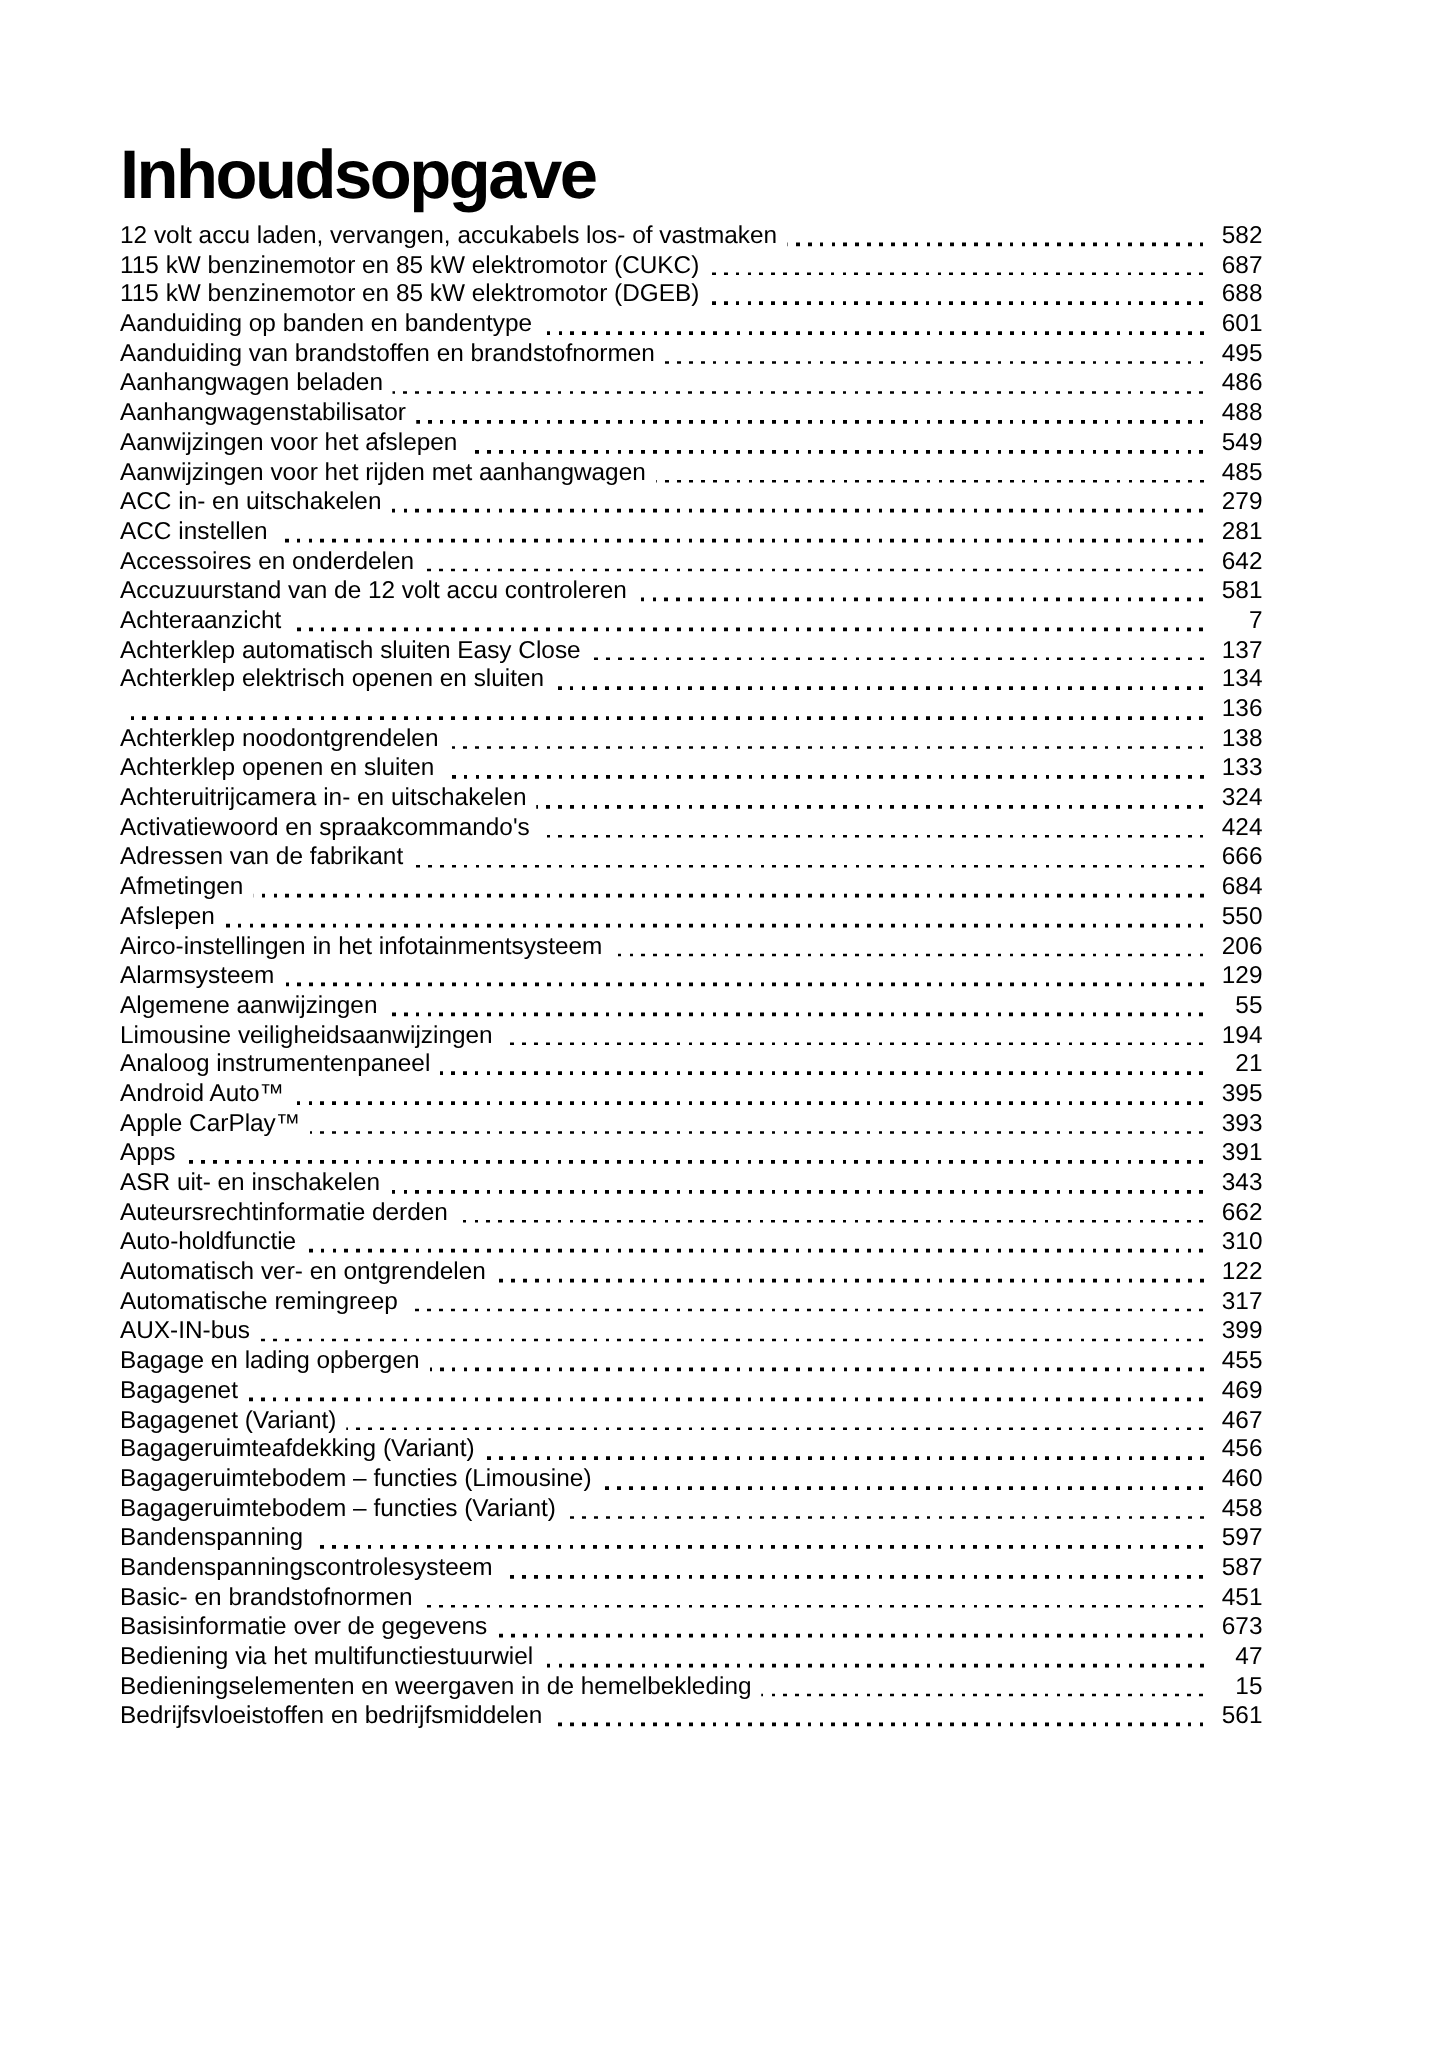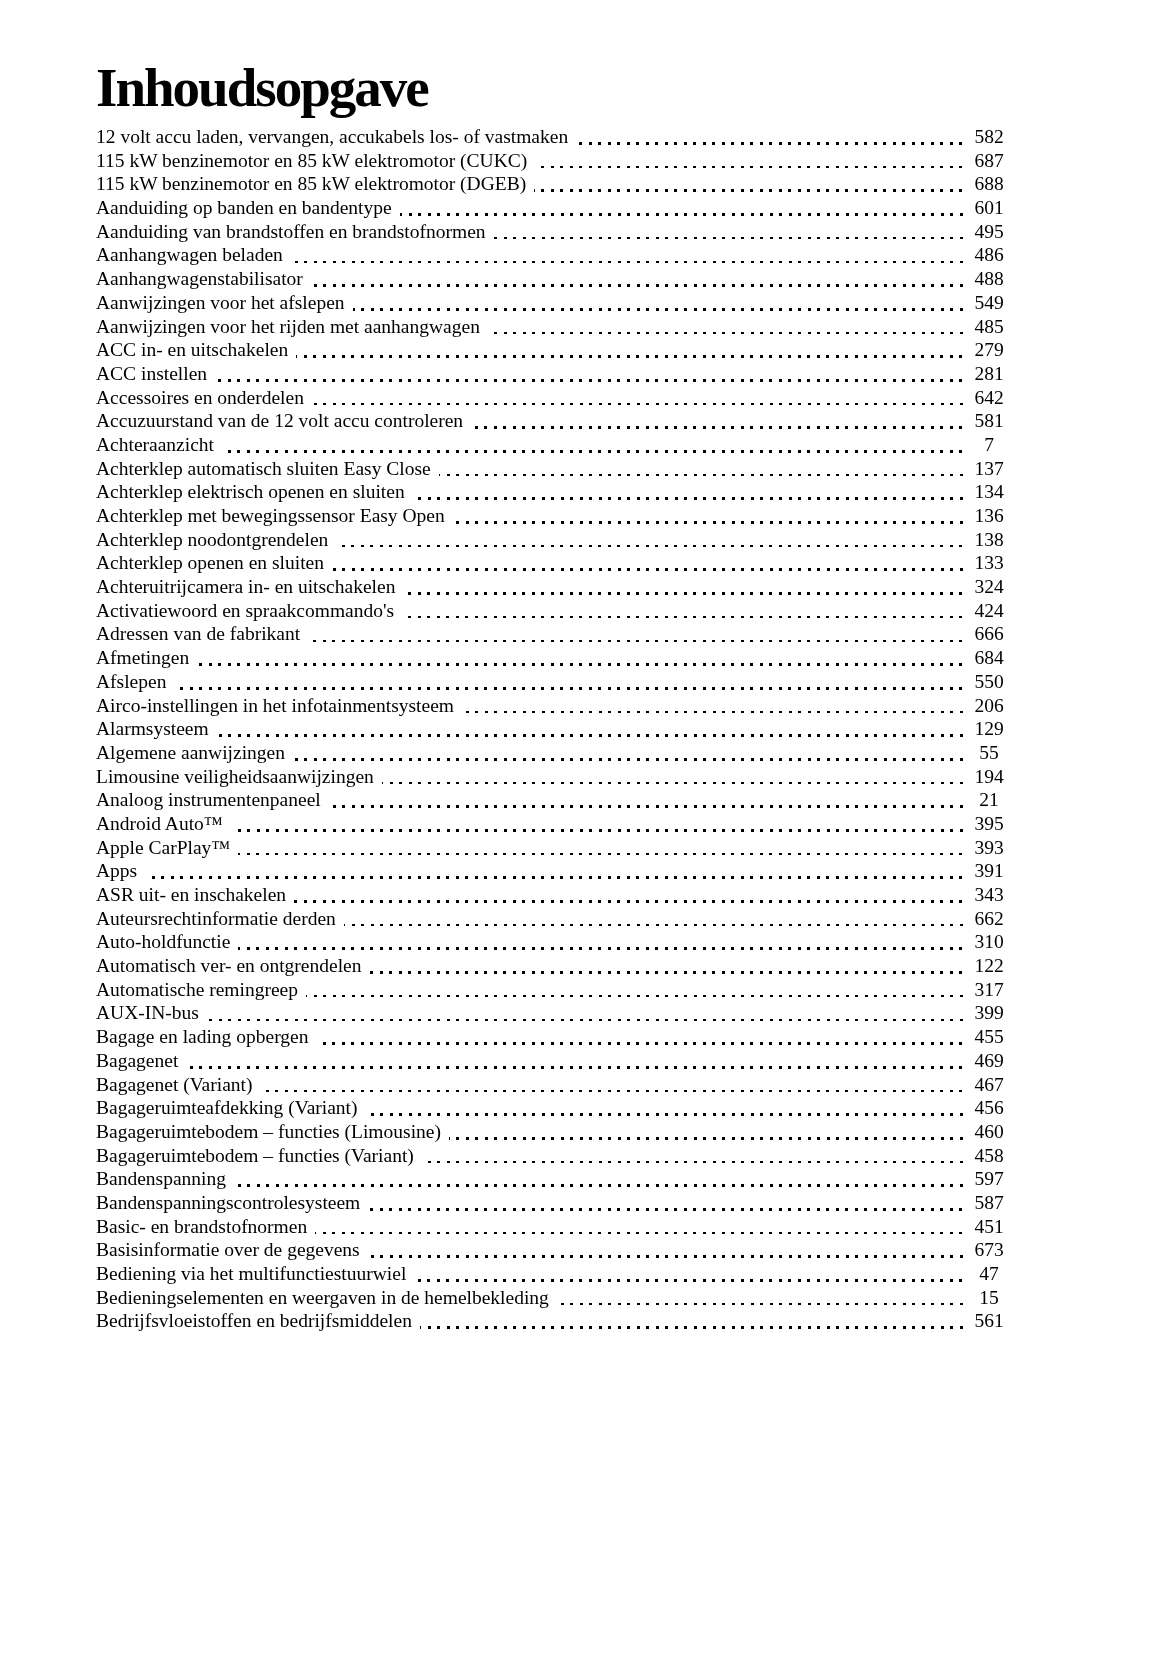--- a/index.html
+++ b/index.html
@@ -11,22 +11,21 @@
     width: 1165px;
     height: 1653px;
     font-family: "Liberation Sans", sans-serif;
     color: #000000;
     overflow: hidden;
   }
   .page {
     box-sizing: border-box;
     width: 1165px;
     height: 1653px;
-    padding: 34px 155px 0 96px;
-    font-family: Liberation Serif, serif;
+    padding: 86px 155px 0 96px;
   }
   .page-title {
     font-size: 55px;
     font-weight: bold;
     letter-spacing: -2px;
     line-height: 1.0;
     margin: 26px 0 10px 0;
     color: #000000;
   }
   .toc {
@@ -47,21 +46,21 @@
     flex: 1 1 auto;
     height: 2.6px;
     align-self: flex-end;
     margin: 0 3px 4px 8px;
     background-image: repeating-linear-gradient(to right, #000 0px, #000 3px, transparent 3px, transparent 9.5px);
     background-attachment: fixed;
   }
   .toc-page {
     flex: 0 0 auto;
     min-width: 42px;
-    text-align: center;
+    text-align: right;
   }
 </style>
 </head>
 <body>
 
 <div class="page">
   <h1 class="page-title">Inhoudsopgave</h1>
   <div class="toc" id="toc-list">
   <div class="toc-row">
     <span class="toc-label">12 volt accu laden, vervangen, accukabels los- of vastmaken</span>
@@ -154,21 +153,20 @@
     <span class="toc-page">137</span>
   </div>
 
   <div class="toc-row">
     <span class="toc-label">Achterklep elektrisch openen en sluiten</span>
     <span class="toc-leader"></span>
     <span class="toc-page">134</span>
   </div>
 
   <div class="toc-row">
-    <span class="toc-label">Achterklep met bewegingssensor Easy Open</span>
     <span class="toc-leader"></span>
     <span class="toc-page">136</span>
   </div>
 
   <div class="toc-row">
     <span class="toc-label">Achterklep noodontgrendelen</span>
     <span class="toc-leader"></span>
     <span class="toc-page">138</span>
   </div>
 

